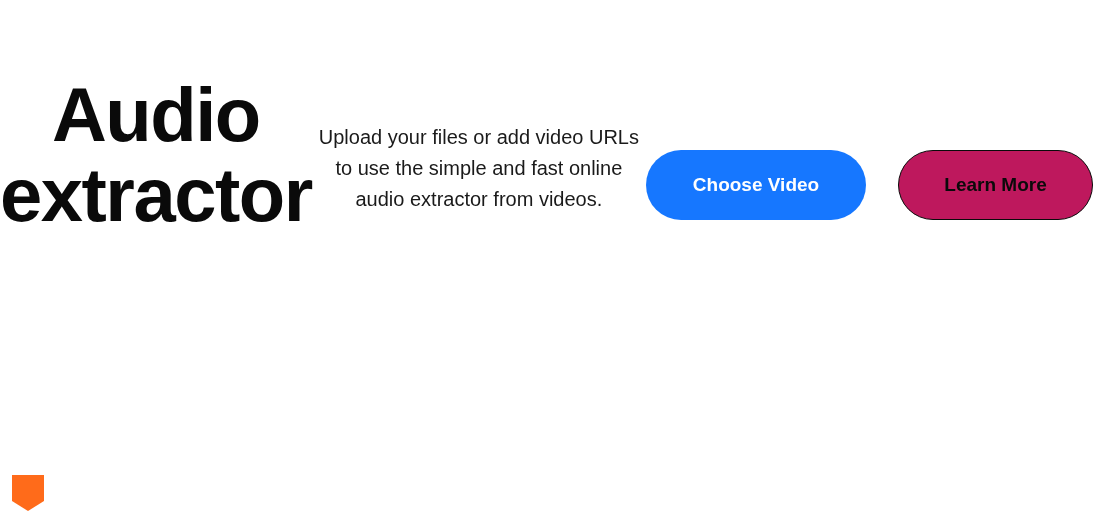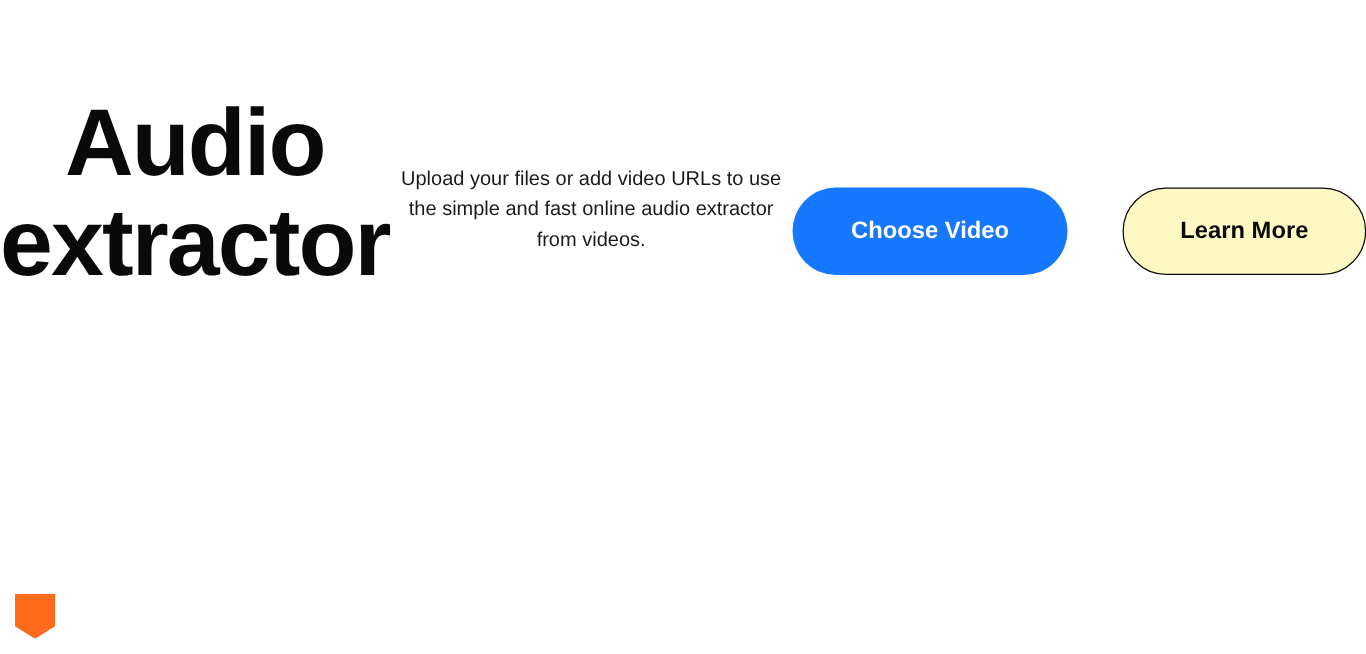--- a/index.html
+++ b/index.html
@@ -24,31 +24,31 @@
     }
     .title {
       font-size: 76px;
       font-weight: 700;
       color: #0a0a0a;
       letter-spacing: -1.5px;
       text-align: center;
       line-height: 1.05;
     }
     .subtitle {
-      font-size: 16px;
+      font-size: 20px;
       color: #1a1a1a;
       text-align: center;
       margin-top: 28px;
       line-height: 1.55;
       max-width: 980px;
       font-weight: 400;
     }
     .button-row {
       display: flex;
-      gap: 44px;
+      gap: 32px;
       margin-top: 60px;
     }
     .btn {
       display: inline-flex;
       align-items: center;
       justify-content: center;
       height: 70px;
       min-width: 190px;
       padding: 0 36px;
       border-radius: 36px;
@@ -56,21 +56,21 @@
       font-weight: 600;
       cursor: pointer;
       border: none;
     }
     .btn-primary {
       background: #1677ff;
       color: #ffffff;
       min-width: 220px;
     }
     .btn-secondary {
-      background: #fef9c3;
+      background: #be185d;
       color: #0a0a0a;
       border: 1.5px solid #0a0a0a;
       min-width: 195px;
     }
     .badge {
       position: absolute;
       bottom: 12px;
       left: 12px;
       width: 32px;
       height: 36px;

